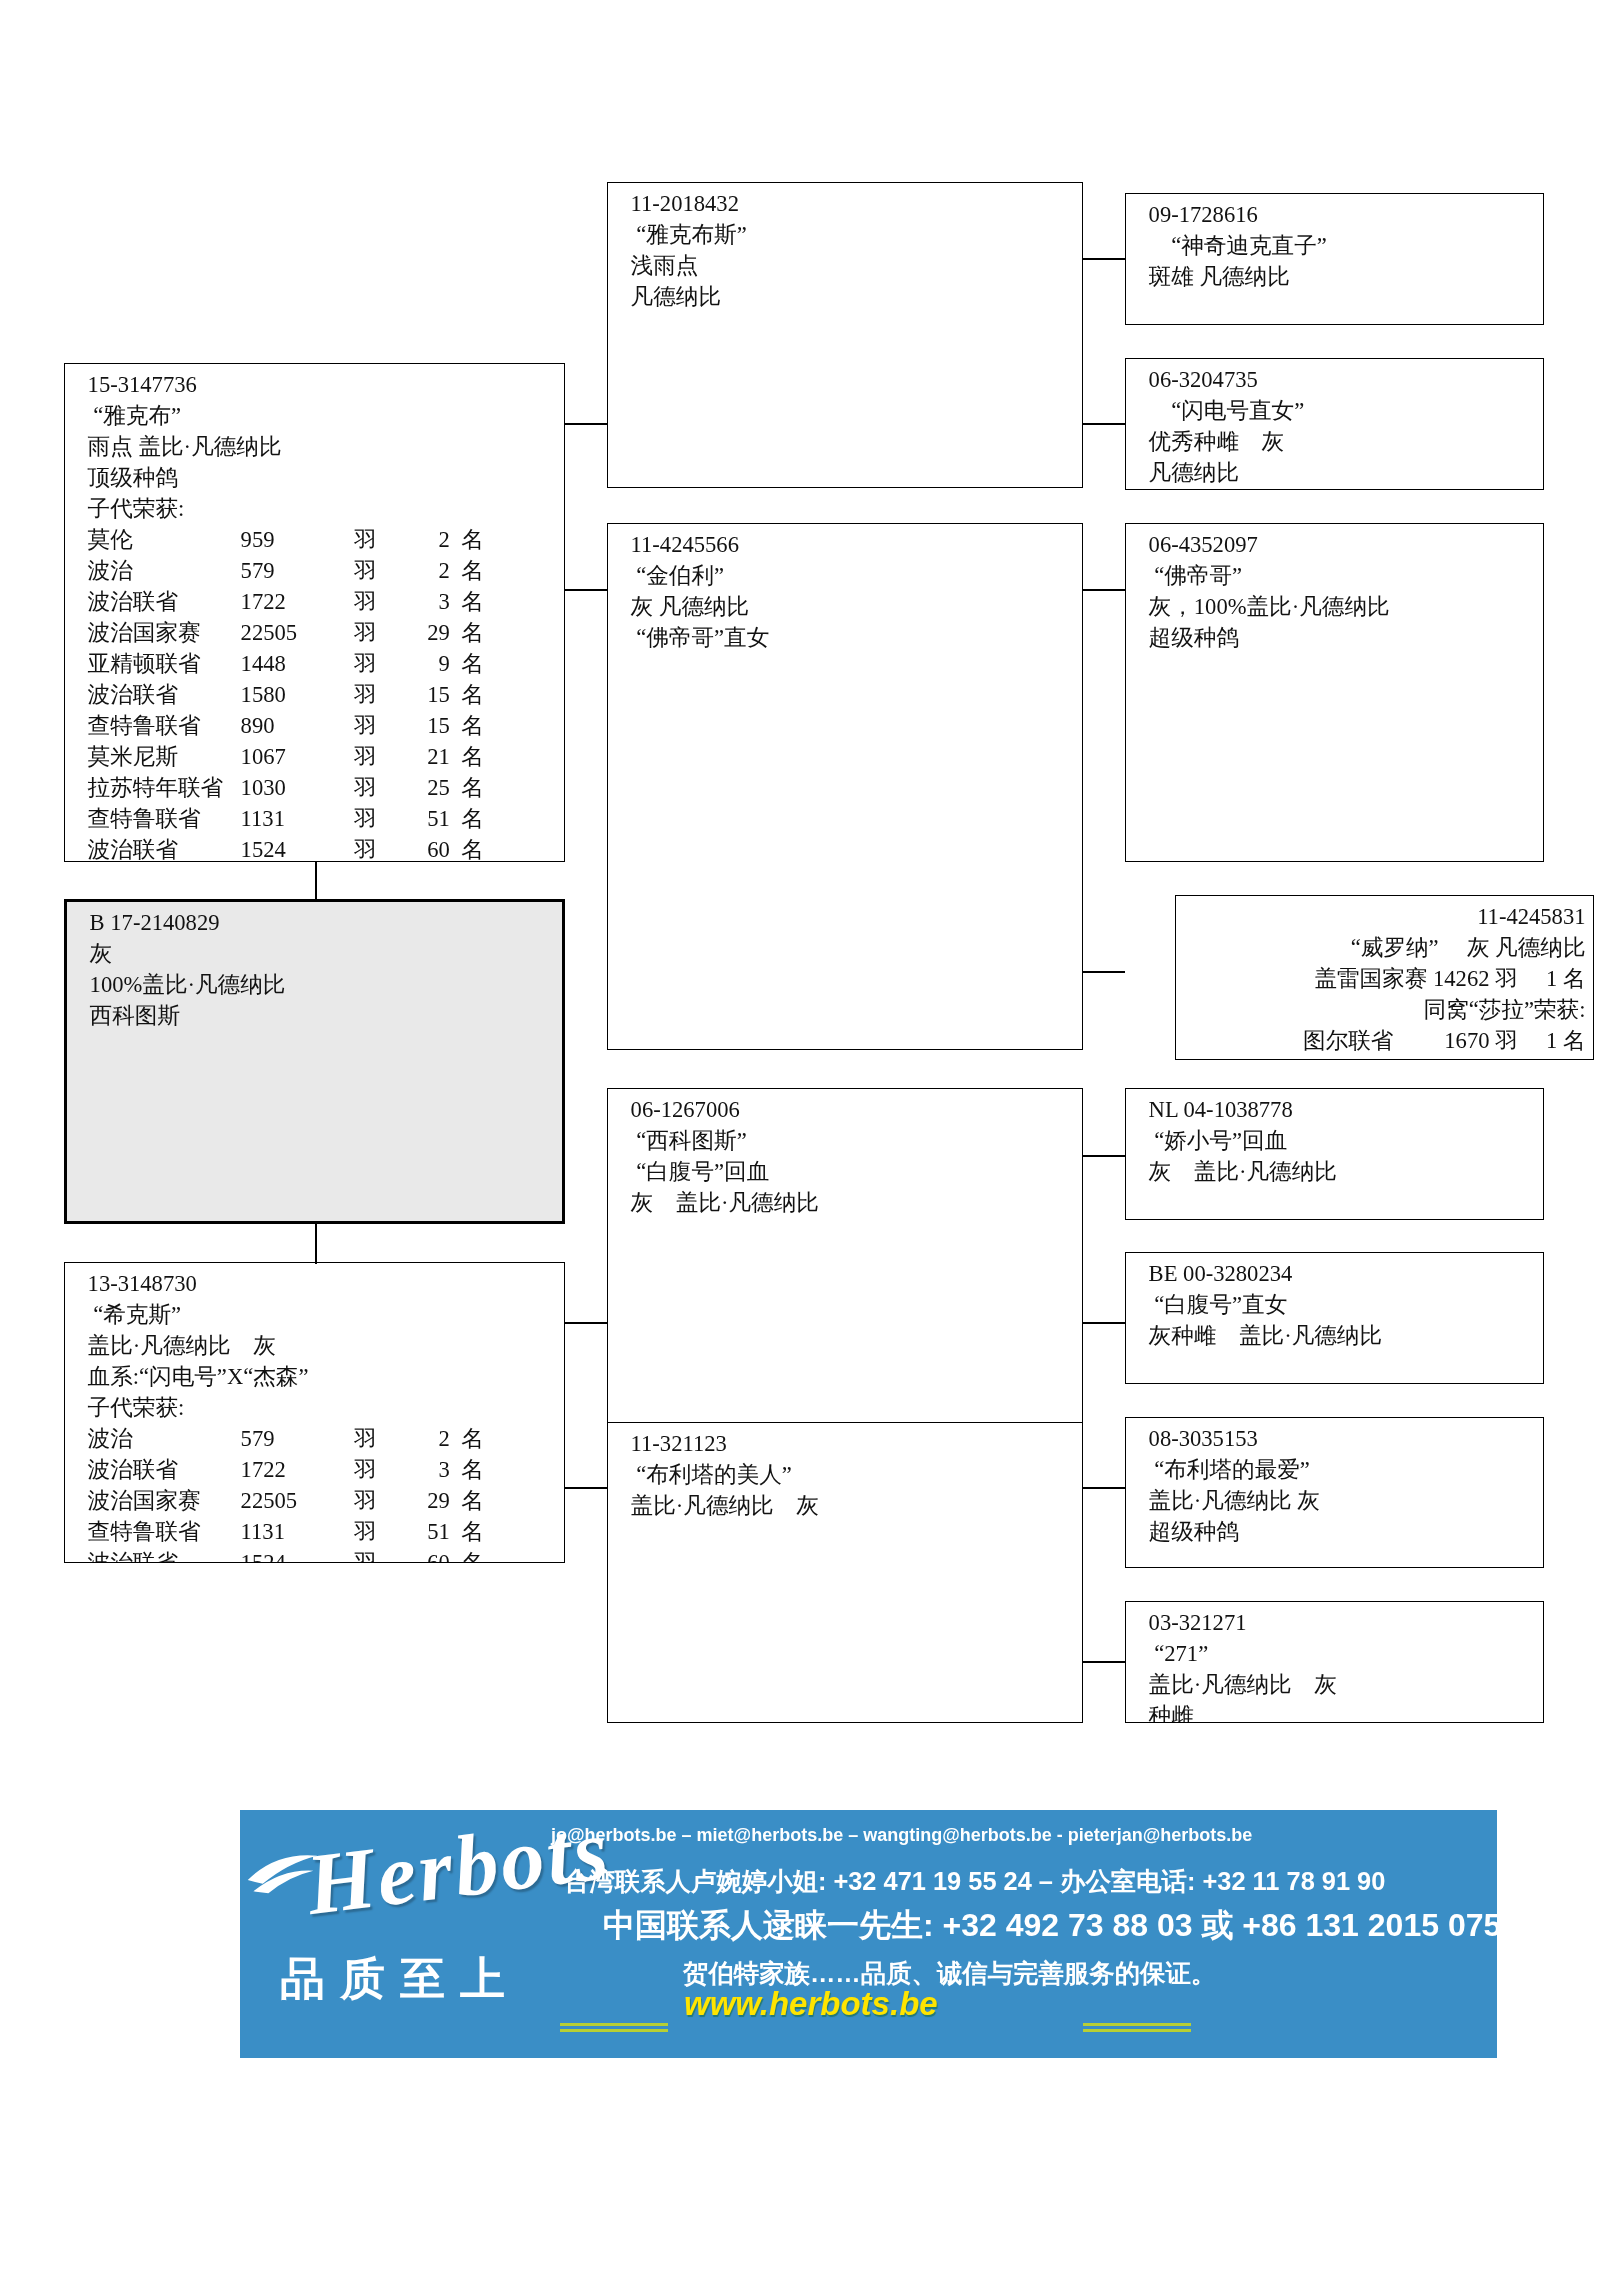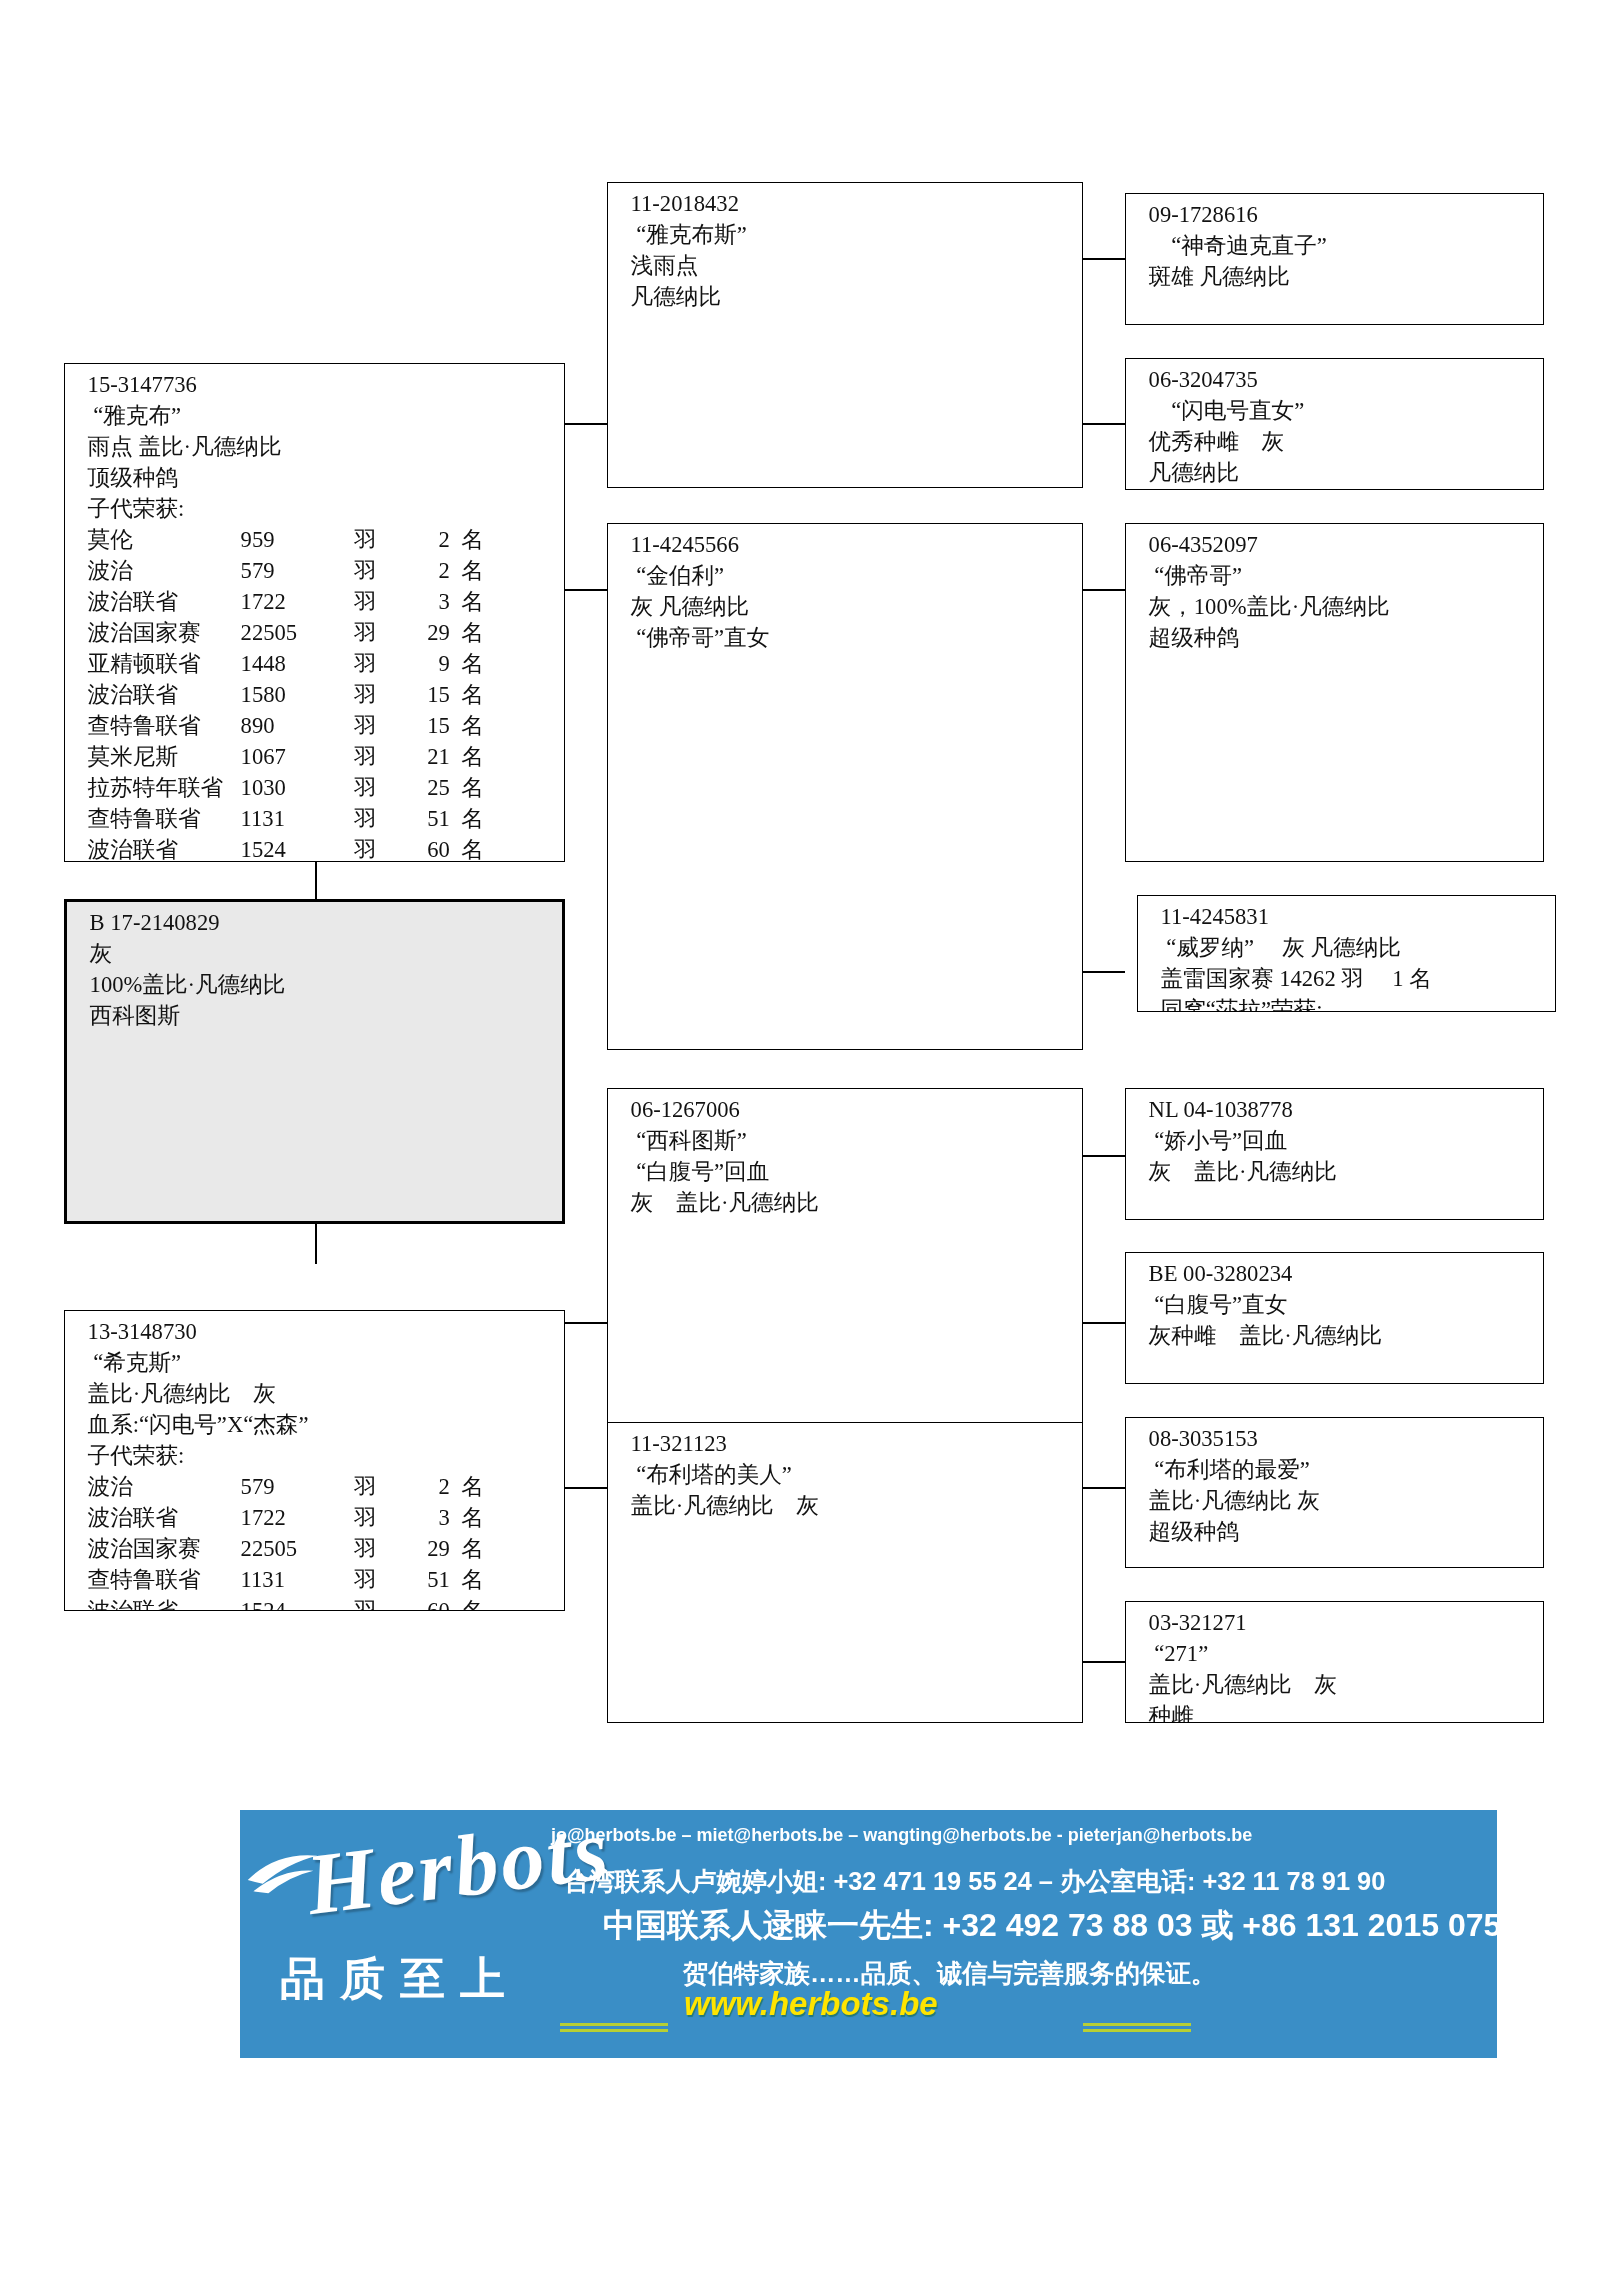--- a/index.html
+++ b/index.html
@@ -71,21 +71,21 @@
 
   <div class="pbox subject" style="left:64px;top:899px;width:501px;height:325px;">
     <div>
         <div class="line">B 17-2140829</div>
         <div class="line">灰</div>
         <div class="line">100%盖比·凡德纳比</div>
         <div class="line">西科图斯</div>
       </div>
   </div>
 
-  <div class="pbox" style="left:64px;top:1310px;width:501px;height:301px;">
+  <div class="pbox" style="left:64px;top:1262px;width:501px;height:301px;">
     <div>
         <div class="line">13-3148730</div>
         <div class="line"> “希克斯”</div>
         <div class="line">盖比·凡德纳比　灰</div>
         <div class="line">血系:“闪电号”X“杰森”</div>
         <div class="line">子代荣获:</div>
       </div>
     <div>
         <div class="rrow"><span class="c-race">波治</span><span class="c-birds">579</span><span class="c-u1">羽</span><span class="c-rank">2</span><span class="c-u2">名</span></div>
         <div class="rrow"><span class="c-race">波治联省</span><span class="c-birds">1722</span><span class="c-u1">羽</span><span class="c-rank">3</span><span class="c-u2">名</span></div>
@@ -149,21 +149,21 @@
 
   <div class="pbox" style="left:1125px;top:523px;width:419px;height:339px;">
     <div>
         <div class="line">06-4352097</div>
         <div class="line"> “佛帝哥”</div>
         <div class="line">灰，100%盖比·凡德纳比</div>
         <div class="line">超级种鸽</div>
       </div>
   </div>
 
-  <div class="pbox" style="left:1137px;top:895px;width:419px;height:117px;">
+  <div class="pbox" style="left:1175px;top:895px;width:419px;height:165px;text-align:right;">
     <div>
         <div class="line">11-4245831</div>
         <div class="line"> “威罗纳”　 灰 凡德纳比</div>
         <div class="line">盖雷国家赛 14262 羽　 1 名</div>
         <div class="line">同窝“莎拉”荣获:</div>
         <div class="line">图尔联省　　 1670 羽　 1 名</div>
       </div>
   </div>
 
   <div class="pbox" style="left:1125px;top:1088px;width:419px;height:132px;">

